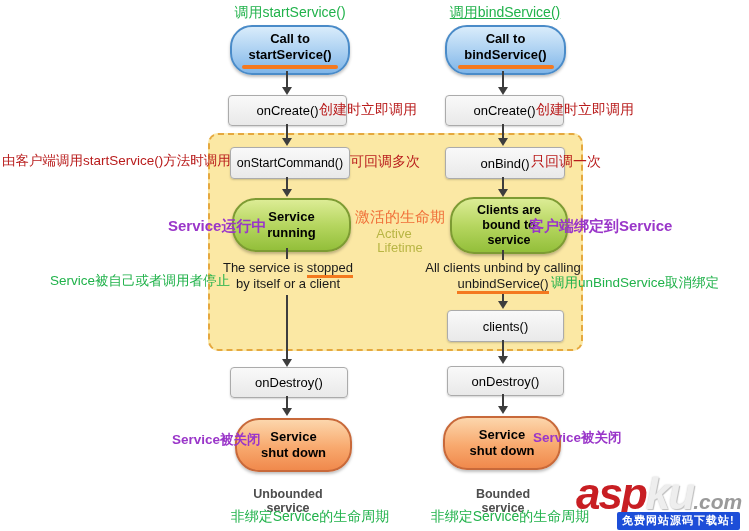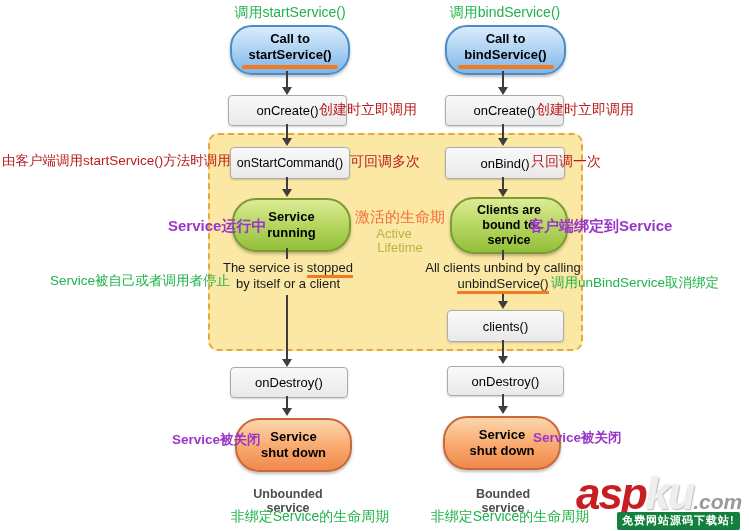--- a/index.html
+++ b/index.html
@@ -33,21 +33,21 @@
   .obar{display:block;height:4px;background:#f4791f;border-radius:2px;margin-top:3px;}
   .uorange{border-bottom:3px solid #f4791f;padding-bottom:0px;}
 
   #lifetime-region{position:absolute;left:208px;top:133px;width:371px;height:214px;
         background:#fbe8a4;border:2px dashed #e5a83e;border-radius:10px;}
 
   #wm{position:absolute;left:576px;top:472px;font-style:italic;font-weight:800;line-height:1;}
   #wm .asp{font-size:44px;color:#c81e23;letter-spacing:-2px;}
   #wm .ku{font-size:44px;color:#eeeeee;letter-spacing:-2px;text-shadow:0 0 2px #c9c9c9,1px 1px 1px #bdbdbd;}
   #wm .com{font-size:21px;color:#9a9a9a;}
-  #wm-banner{position:absolute;left:617px;top:512px;background:#15803d;color:#fff;
+  #wm-banner{position:absolute;left:617px;top:512px;background:#1d4ed8;color:#fff;
         font-size:11px;font-weight:bold;padding:1px 5px 2px 5px;border-radius:2px;letter-spacing:1px;white-space:nowrap;}
 </style>
 </head>
 <body>
 
 <div id="stage">
 
   <div id="lifetime-region"></div>
 
   <div class="lbl green ctr" style="left:215px;top:4px;width:150px;">调用startService()</div>
@@ -111,21 +111,21 @@
     <span>shut down</span>
   </div>
   <div class="lbl purple" style="left:172px;top:432px;font-size:13.5px;">Service被关闭</div>
 
   <div class="lbl graylab ctr" style="left:238px;top:487px;width:100px;white-space:normal;">
     <span>Unbounded</span><br>
     <span>service</span>
   </div>
   <div class="lbl green ctr" style="left:200px;top:508px;width:220px;">非绑定Service的生命周期</div>
 
-  <div class="lbl green ctr" style="left:430px;top:4px;width:150px;">调用bindService()</div>
+  <div class="lbl green ctr" style="left:430px;top:4px;width:150px;text-decoration:underline;">调用bindService()</div>
 
   <div class="node bluebox" style="left:445px;top:25px;width:117px;height:46px;">
     <span>Call to</span>
     <span>bindService()</span>
     <span class="obar" style="width:96px;"></span>
   </div>
 
   <div class="aline" style="left:502px;top:71px;height:17px;"></div>
   <div class="ahead" style="left:498px;top:87px;"></div>
 

